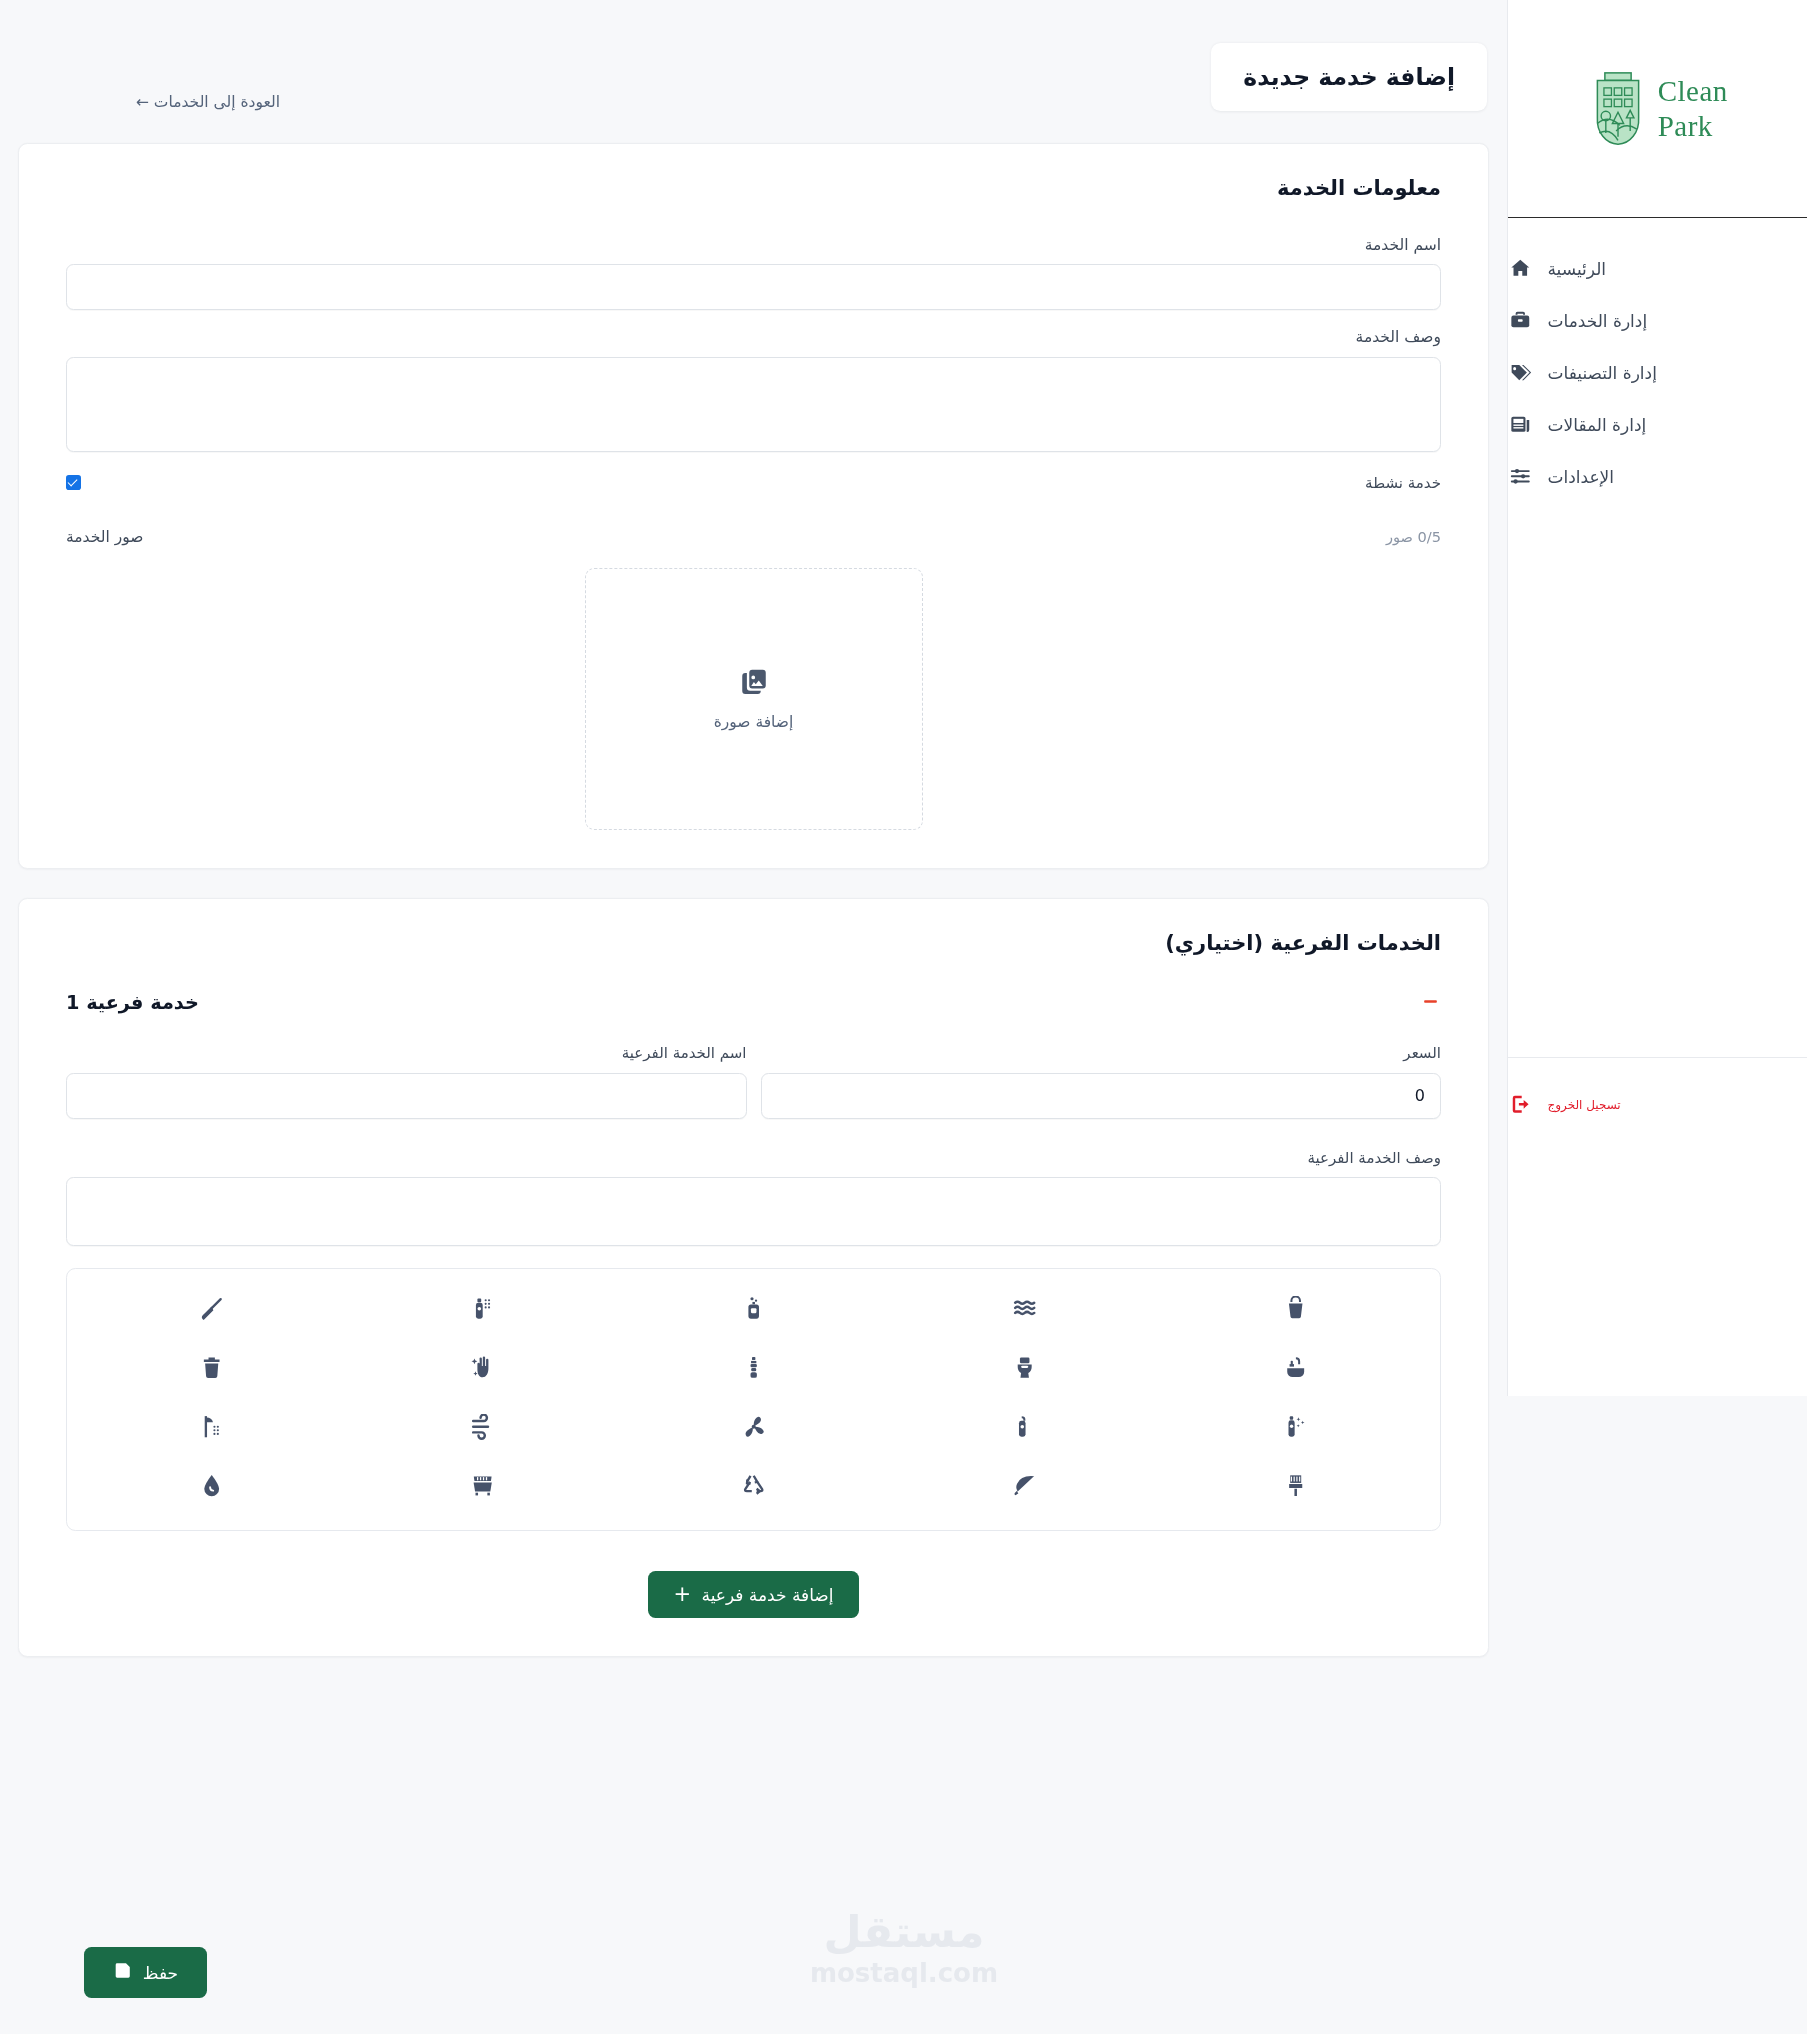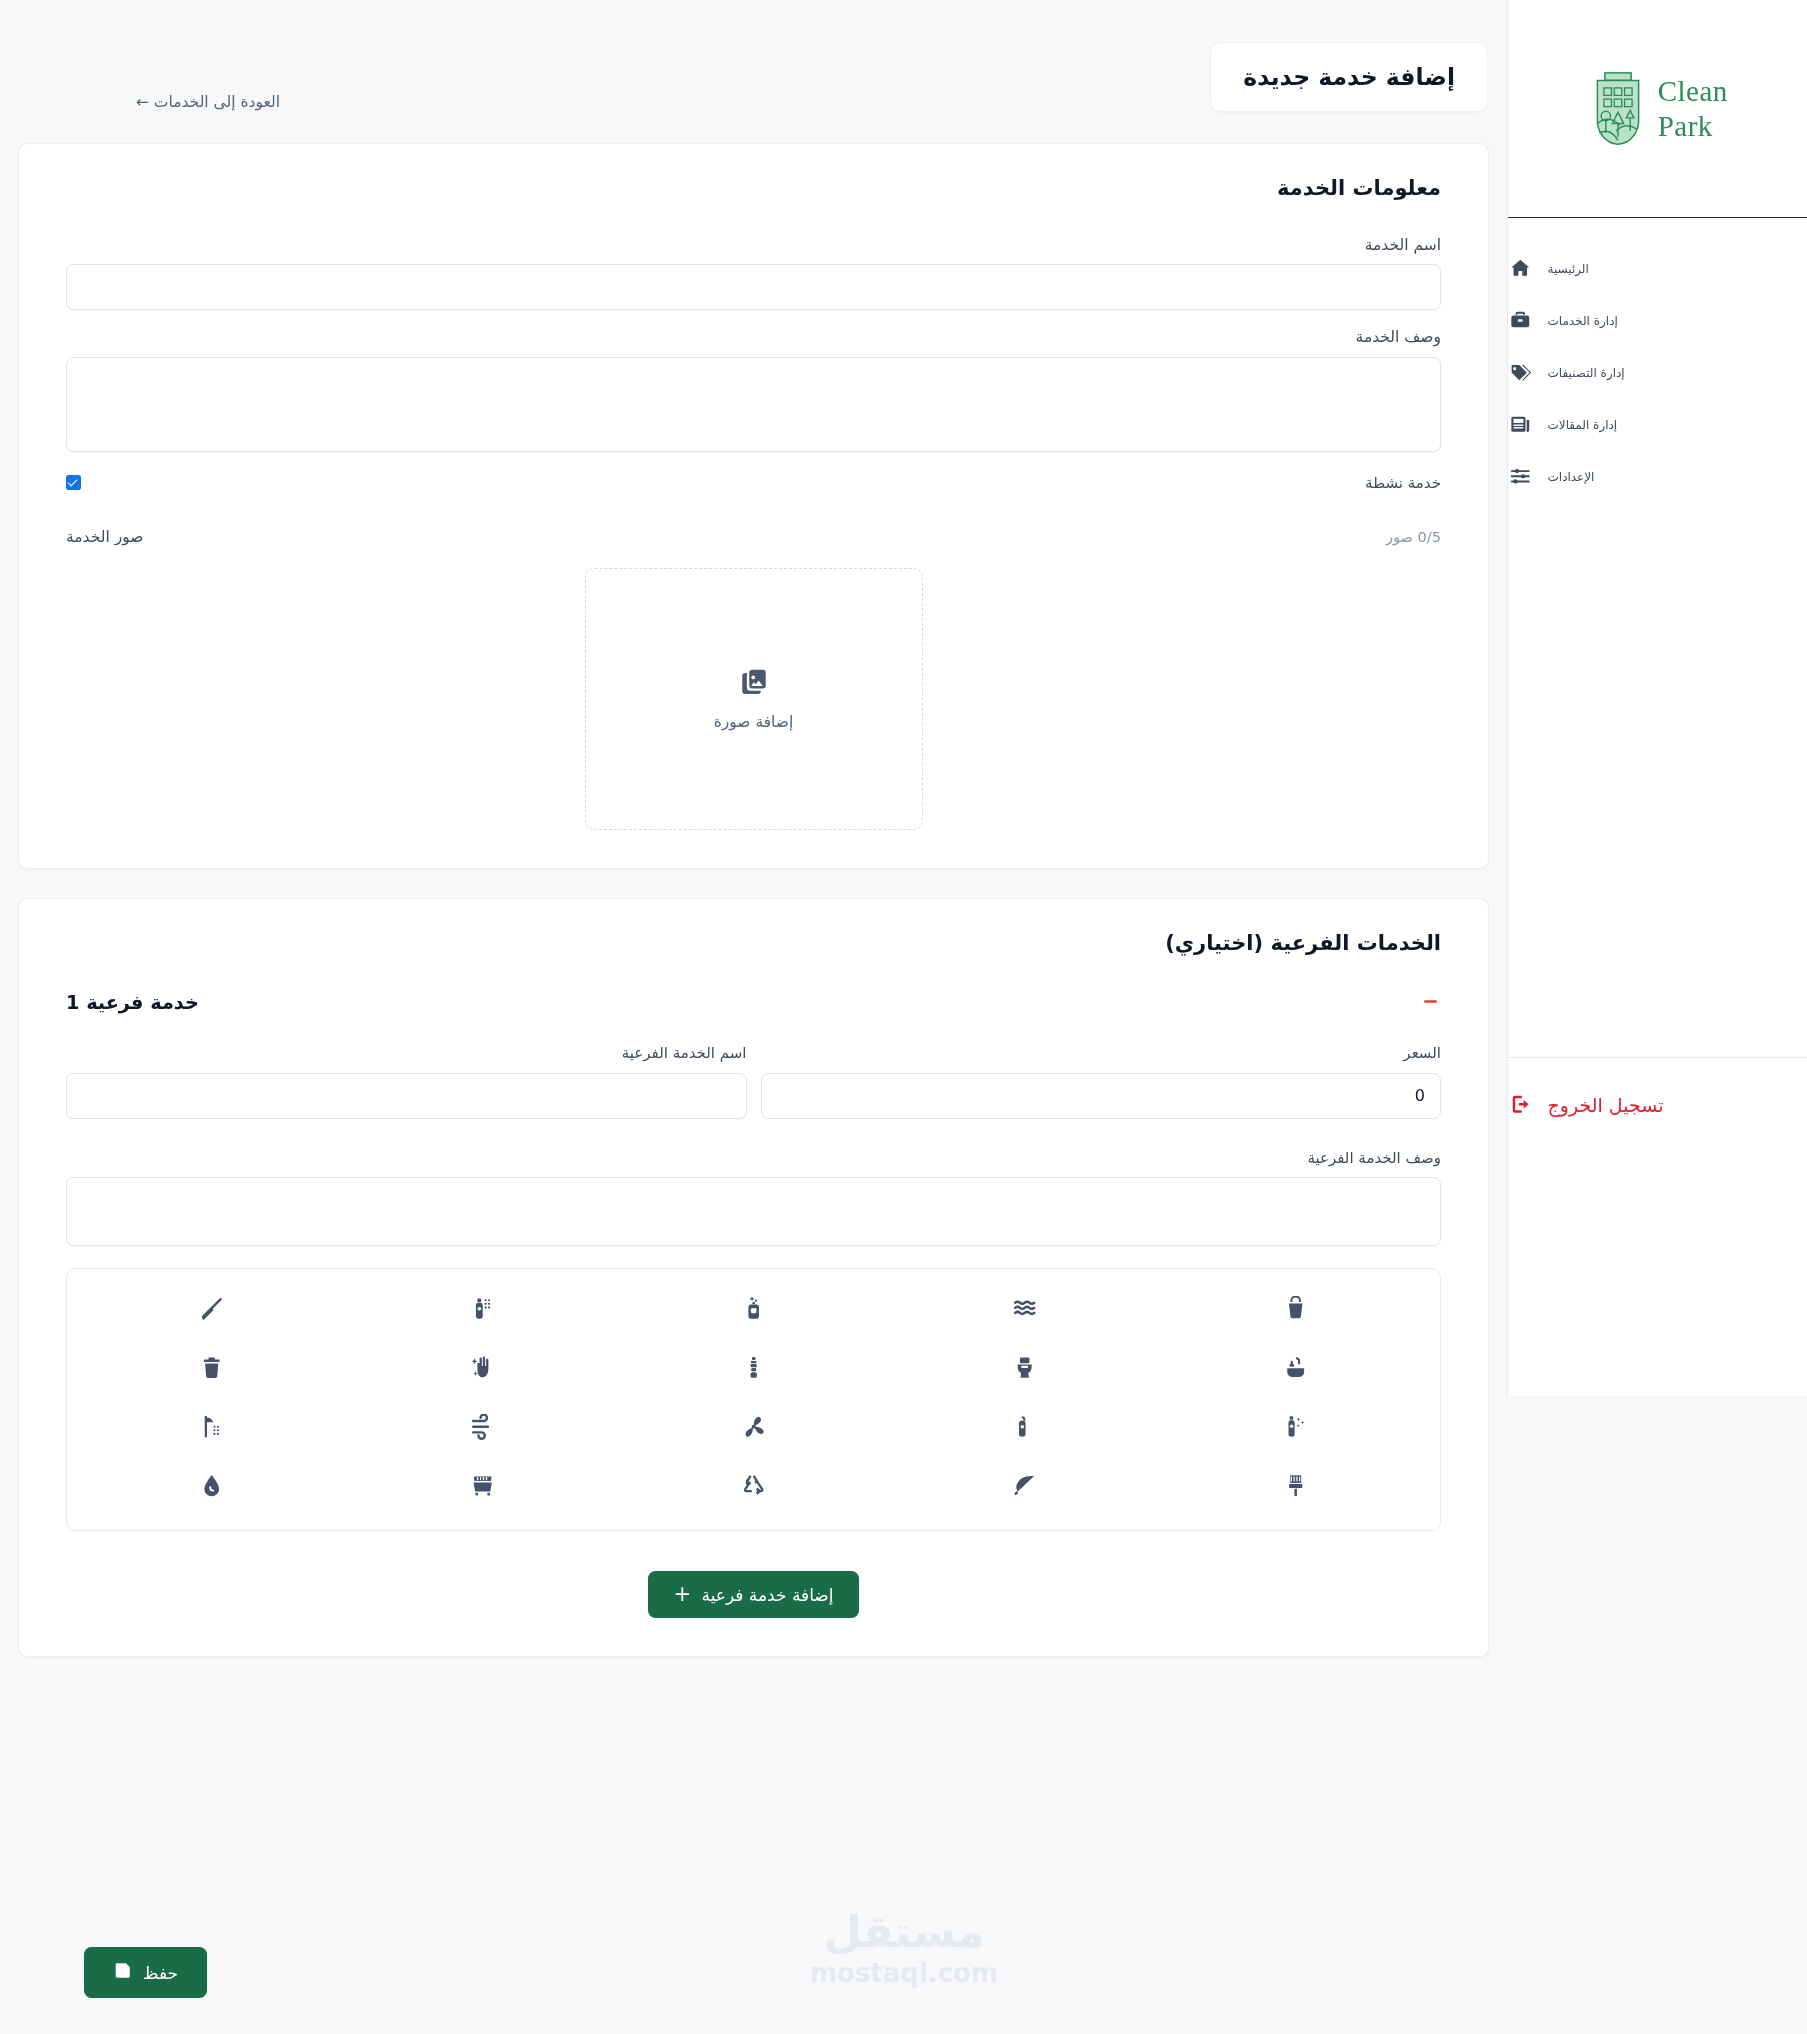--- a/index.html
+++ b/index.html
@@ -34,41 +34,41 @@
   .brand-text .l2 { display: block; }
 
   .nav { padding: 24.5px 0 0 0; }
   .nav-item {
     display: flex; align-items: center; justify-content: flex-start;
     flex-direction: row-reverse;
     gap: 15px;
     padding: 0 28px 0 0;
     height: 52px;
     color: #3f4a5a;
-    font-size: 12px;
+    font-size: 17px;
     cursor: pointer;
     white-space: nowrap;
   }
   .nav-item .ni-icon {
     width: 24.5px; height: 24.5px; flex: none;
     display: flex; align-items: center; justify-content: center;
     color: #3f4a5a;
   }
   .nav-item .ni-label { color: #3f4a5a; }
 
   .sidebar-sep {
     position: absolute; left: 0; right: 0; top: 1057px;
     border-top: 0.9px solid #e8eaee;
   }
   .logout {
     position: absolute; top: 1081px; right: 0; left: 0;
     display: flex; align-items: center; justify-content: flex-start;
     flex-direction: row-reverse;
     gap: 15px; padding: 0 28px 0 0; height: 47px;
-    color: #e11d2b; font-size: 19px; cursor: pointer;
+    color: #e11d2b; font-size: 12px; cursor: pointer;
   }
   .logout .ni-icon { width: 24.5px; height: 24.5px; color: #e11d2b;
     display:flex; align-items:center; justify-content:center; flex:none;}
 
   
   .main { position: absolute; top: 16px; right: 301px; left: 0; }
 
   .topbar {
     position: relative; height: 127px;
   }

